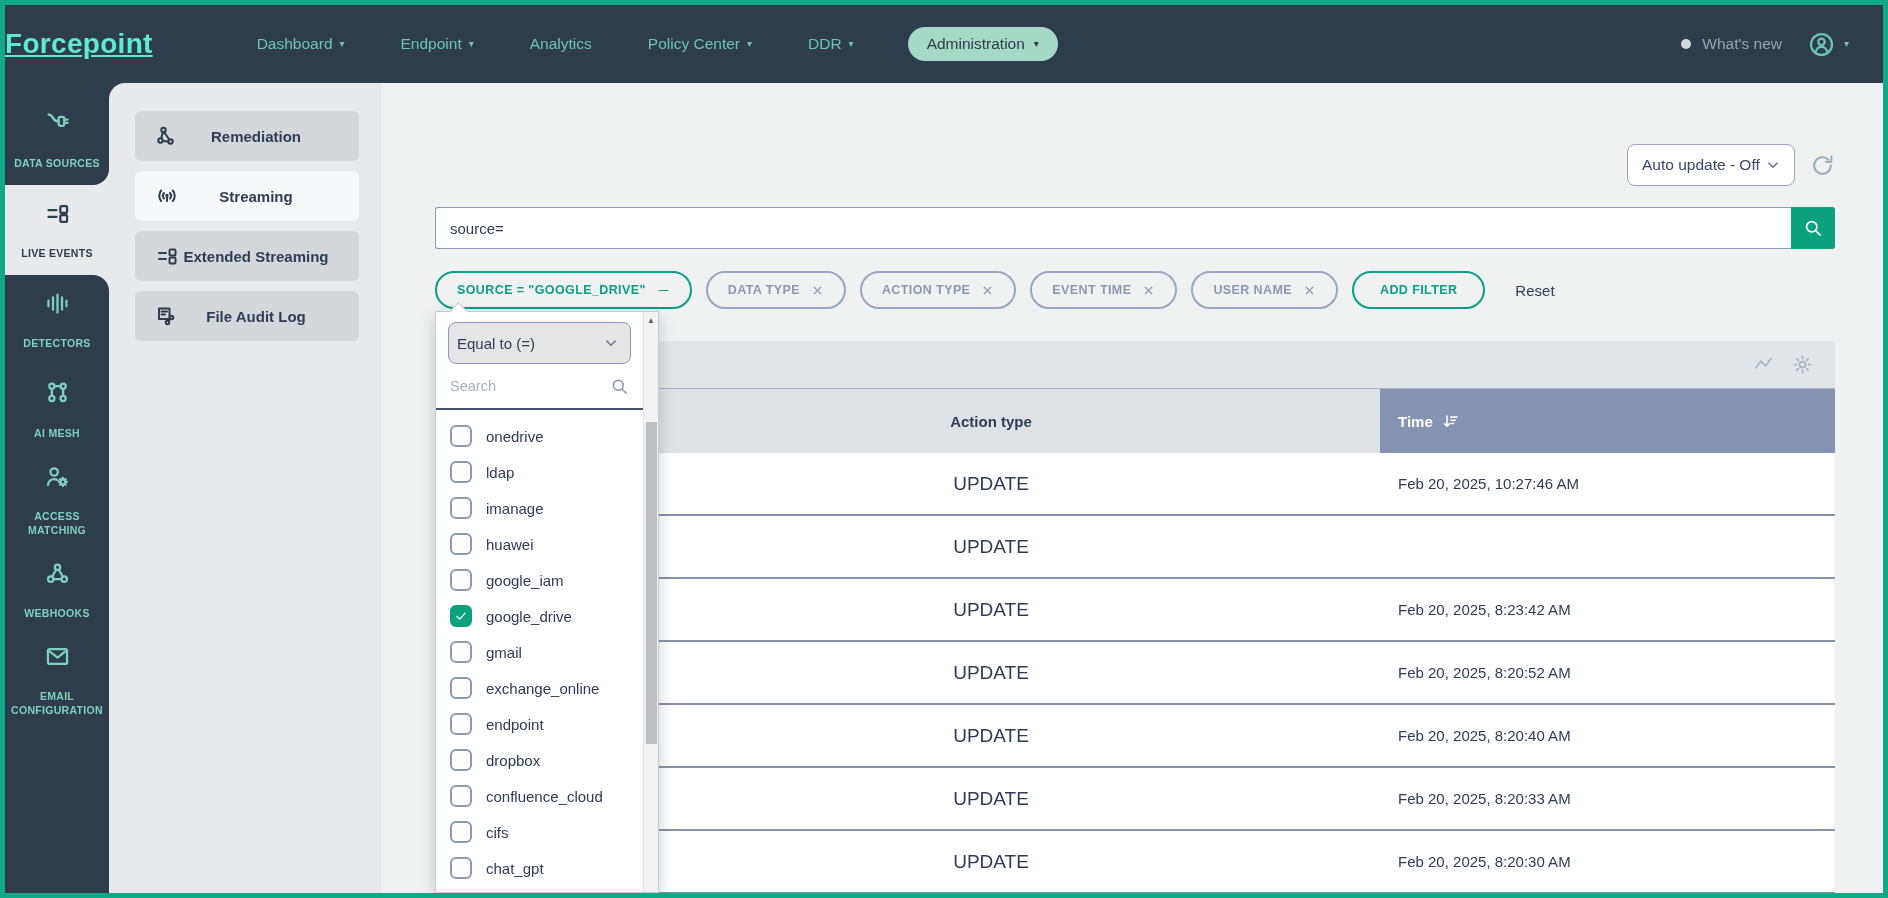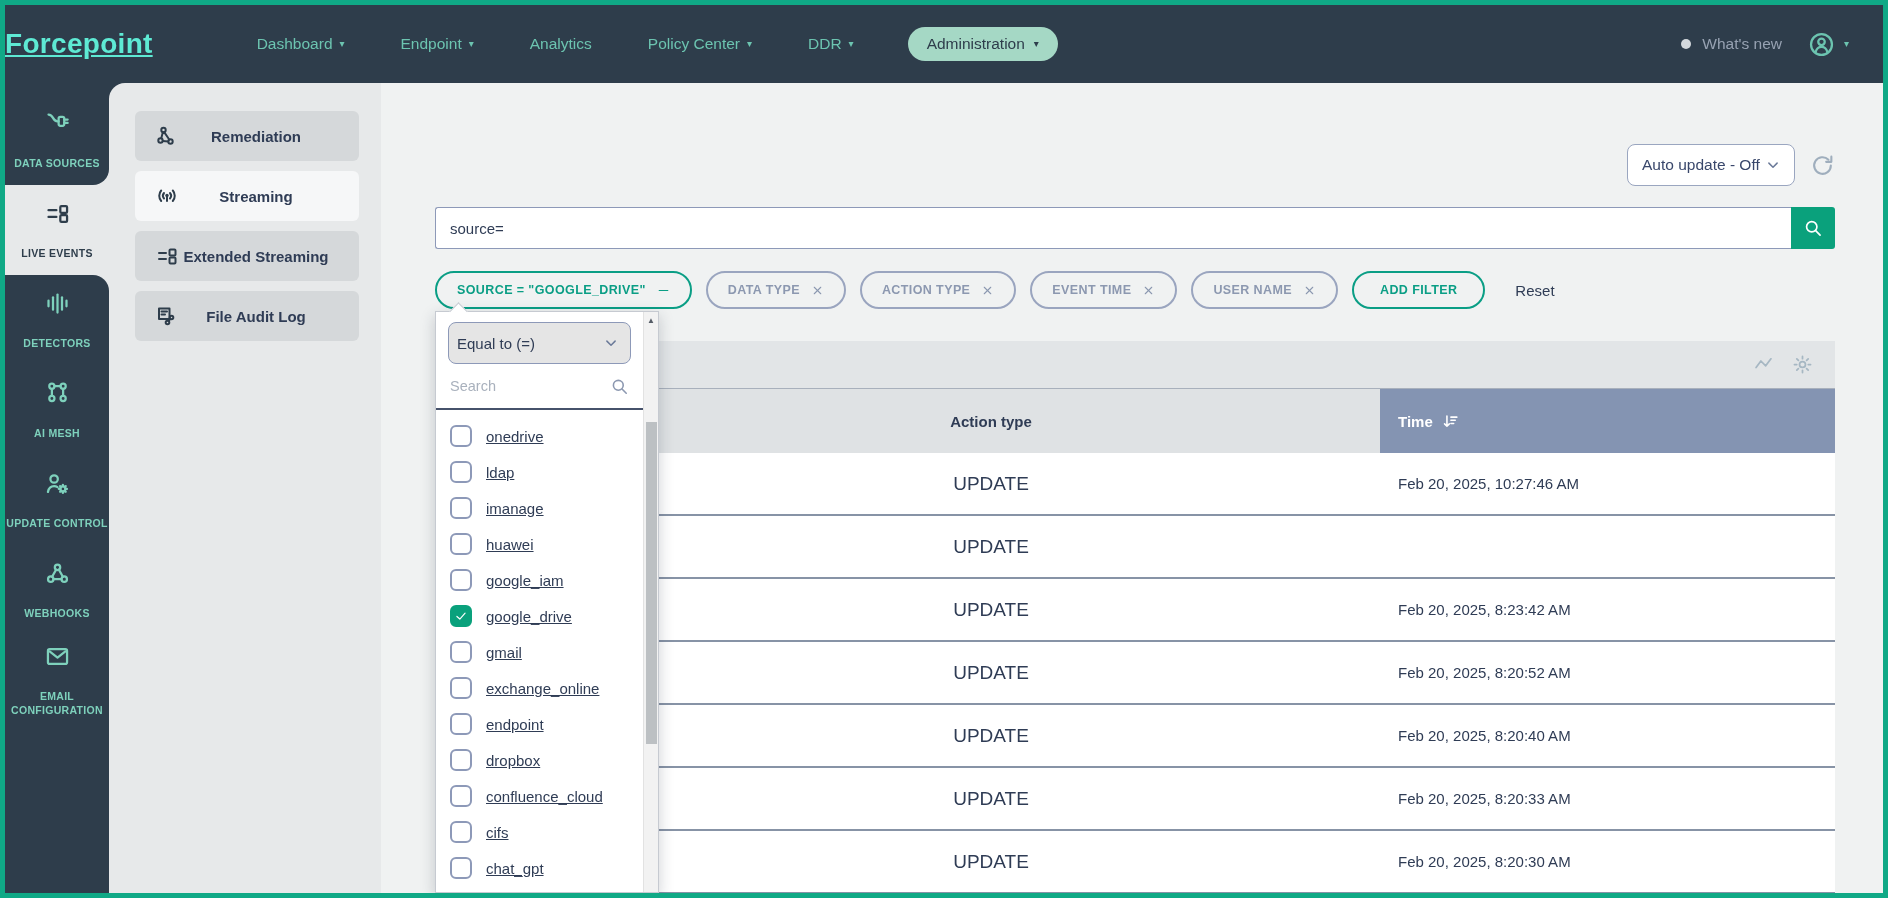--- a/index.html
+++ b/index.html
@@ -98,21 +98,21 @@
   .panel-search input{width:100%;height:36px;border:none;outline:none;font-size:14.5px;color:var(--navy);font-family:inherit;padding:0 26px 0 2px;}
   .panel-search input::placeholder{color:#A9B1BD;}
   .ps-icon{position:absolute;right:2px;top:9px;width:19px;height:19px;color:#8C98B0;}
   .panel-divider{height:2px;background:#46526B;margin-top:4px;}
   .options{padding:8px 0 0 14px;}
   .option{height:36px;display:flex;align-items:center;cursor:pointer;}
   .checkbox{width:22px;height:22px;border:2px solid var(--inputborder);border-radius:6px;background:#fff;display:flex;align-items:center;justify-content:center;flex-shrink:0;}
   .checkbox.checked{background:var(--teal);border-color:var(--teal);}
   .check{width:14px;height:14px;color:#fff;display:none;}
   .checkbox.checked .check{display:block;}
-  .option-label{margin-left:14px;font-size:15px;color:var(--navy);text-decoration:underline;}
+  .option-label{margin-left:14px;font-size:15px;color:var(--navy);}
   .panel-scrollbar{position:absolute;right:0;top:0;bottom:0;width:15px;background:#F2F2F2;border-left:1px solid #E2E2E2;}
   .sb-arrow{display:block;text-align:center;font-size:8px;color:#555C66;padding-top:4px;cursor:pointer;}
   .sb-thumb{position:absolute;left:2px;top:110px;width:11px;height:322px;background:#BCC0C3;cursor:pointer;}
 </style>
 </head>
 <body>
 
 <div class="app">
 
   <header class="topnav">
@@ -219,21 +219,21 @@
         <div class="side-item">
 
           <span class="side-icon" data-icon="@icon">
             <svg viewBox="0 0 24 24" fill="none" stroke="currentColor" stroke-width="2" stroke-linecap="round" stroke-linejoin="round">
               <circle cx="9" cy="8" r="3.3"></circle>
               <path d="M3.5 19.5c.6-3.4 2.9-5.2 5.5-5.2 1.1 0 2.1.3 3 .9"></path>
               <circle cx="16.8" cy="16.8" r="2.2"></circle>
               <path d="M16.8 13.2v1.2M16.8 19.2v1.2M13.2 16.8h1.2M19.2 16.8h1.2M14.3 14.3l.9.9M18.4 18.4l.9.9M19.3 14.3l-.9.9M15.2 18.4l-.9.9"></path>
             </svg>
           </span>
-          <span class="side-label">UPDATE CONTROL</span>
+          <span class="side-label">ACCESS MATCHING</span>
         </div>
         <div class="side-item">
 
           <span class="side-icon" data-icon="@icon">
             <svg viewBox="0 0 24 24" fill="none" stroke="currentColor" stroke-width="2" stroke-linecap="round" stroke-linejoin="round">
               <circle cx="12" cy="6.5" r="2.4"></circle>
               <circle cx="6" cy="17" r="2.4"></circle>
               <circle cx="18" cy="17" r="2.4"></circle>
               <path d="M10.8 8.6L7.2 14.9M13.2 8.6l3.6 6.3M8.4 17h7.2"></path>
             </svg>

